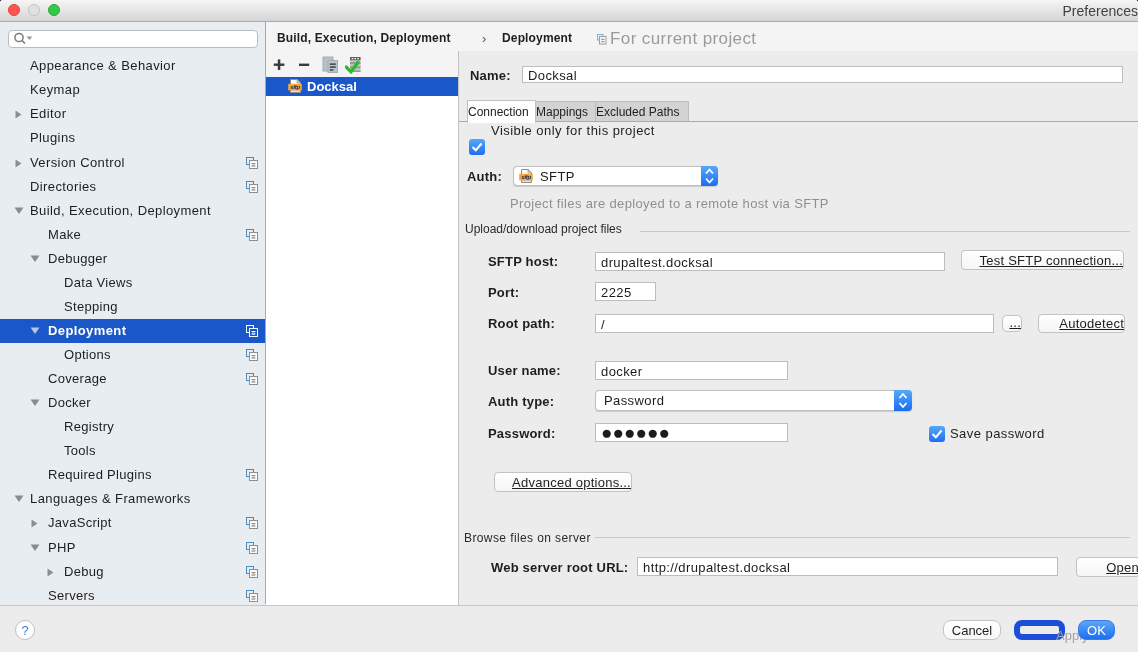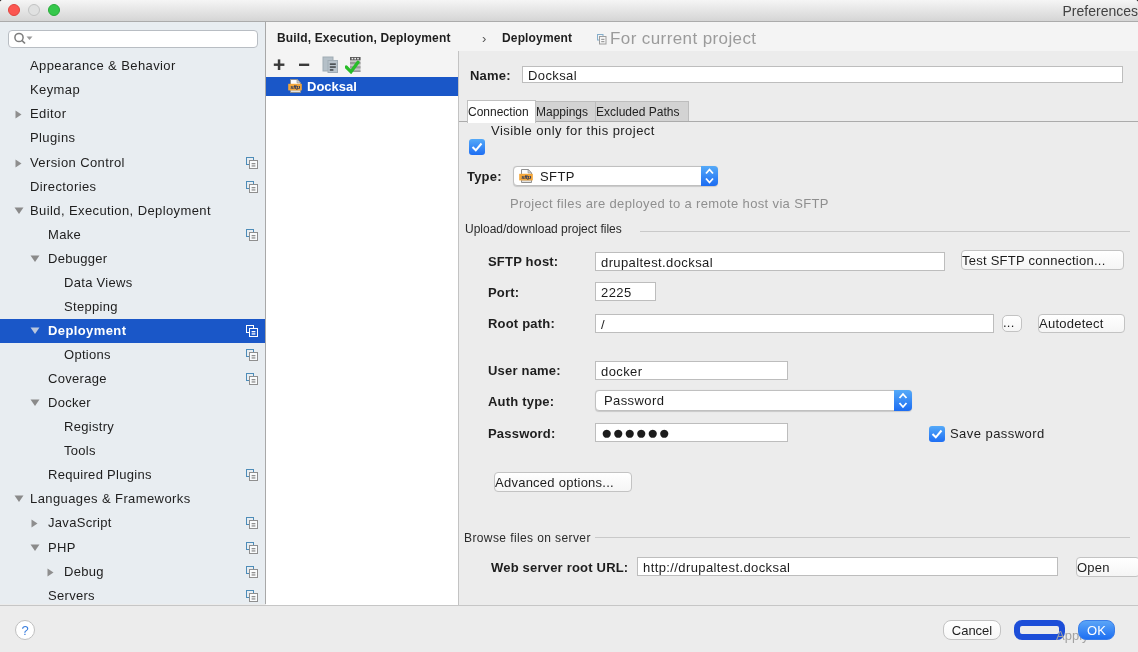--- a/index.html
+++ b/index.html
@@ -38,21 +38,21 @@
 #midpanel { position:absolute; left:266px; top:51px; width:192px; height:554px; background:#fff; }
 #midtoolbar { position:absolute; left:266px; top:51px; width:192px; height:26px; background:#f4f4f4; }
 #mid-div { position:absolute; left:458px; top:51px; width:1px; height:554px; background:#c3c3c3; }
 #dockrow { position:absolute; left:266px; top:77px; width:192px; height:19px; background:#1a57c8; color:#fff; font-weight:bold; font-size:13px; line-height:19px; }
 
 
 #form { position:absolute; left:459px; top:51px; width:679px; height:554px; background:#ececec; }
 .lbl { position:absolute; font-size:13px; font-weight:bold; color:#1e1e1e; white-space:nowrap; letter-spacing:0.2px; }
 .rlbl { position:absolute; font-size:13px; color:#1e1e1e; white-space:nowrap; letter-spacing:0.2px; }
 .inp { position:absolute; background:#fff; border:1px solid #bdbdbd; font-size:13px; color:#1c1c1c; padding:0 0 0 5px; font-family:"Liberation Sans",sans-serif; line-height:17px; white-space:nowrap; letter-spacing:0.4px; }
-.btn { position:absolute; background:linear-gradient(#ffffff,#f5f5f5); border:1px solid #c3c3c3; border-radius:4px; font-size:13px; color:#1e1e1e; text-align:left; letter-spacing:0.25px; }
+.btn { position:absolute; background:linear-gradient(#ffffff,#f5f5f5); border:1px solid #c3c3c3; border-radius:4px; font-size:13px; color:#1e1e1e; text-align:right; letter-spacing:0.25px;text-decoration:underline; }
 .sechdr { position:absolute; font-size:12px; color:#2a2a2a; white-space:nowrap; }
 .secline { position:absolute; height:1px; background:#c9c9c9; }
 
 
 .tab { position:absolute; top:101px; height:20px; background:#d3d3d3; border:1px solid #bdbdbd; border-bottom:none; font-size:12px; color:#222; line-height:20px; }
 #tab-conn { left:467px; top:100px; width:69px; height:23px; background:#fff; z-index:3; border:1px solid #c0c0c0; border-bottom:none; }
 #tab-map { left:535px; width:61px; }
 #tab-exc { left:595px; width:94px; }
 #tabline { position:absolute; left:459px; top:121px; width:679px; height:1px; background:#ababab; z-index:2; }
 
@@ -324,21 +324,21 @@
   <div id="tabline"></div>
   <div class="tab" id="tab-conn" style="line-height:22px">Connection</div>
 
   <div class="cb" style="left:469px;top:138.5px">
     <svg width="16" height="16">
           <path d="M3.5,8 L6.8,11.3 L12.5,4.5" fill="none" stroke="#fff" stroke-width="2"></path>
         </svg>
   </div>
   <span class="rlbl" style="left:491px;top:123px;letter-spacing:0.45px">Visible only for this project</span>
 
-  <span class="lbl" style="left:467px;top:169px">Type:</span>
+  <span class="lbl" style="left:467px;top:169px">Auth:</span>
   <div class="popup" style="left:513px;top:166px;width:205px;height:20px;line-height:19px">
     <svg width="16" height="16" style="position:absolute;left:5px;top:1px">
       <path d="M2.5,1.5 h6.6 l3.4,3.4 v9.6 h-10 z" fill="#fcfcfc" stroke="#8f8f8f"></path>
       <path d="M9.1,1.5 l3.4,3.4 h-3.4 z" fill="#e3e3e3" stroke="#8f8f8f" stroke-width="0.8"></path>
       <rect x="2.8" y="12.2" width="9.4" height="1.2" fill="#bdbdbd"></rect>
       <rect x="0.2" y="5.8" width="13.6" height="6.6" fill="#f3a63a"></rect>
       <text x="7" y="11.2" font-size="6.2" font-weight="bold" font-style="italic" text-anchor="middle" fill="#25355c" letter-spacing="-0.4">sftp</text>
     </svg>
     <span style="position:absolute;left:26px">SFTP</span>
     <div class="cap" style="width:17px;height:20px">

